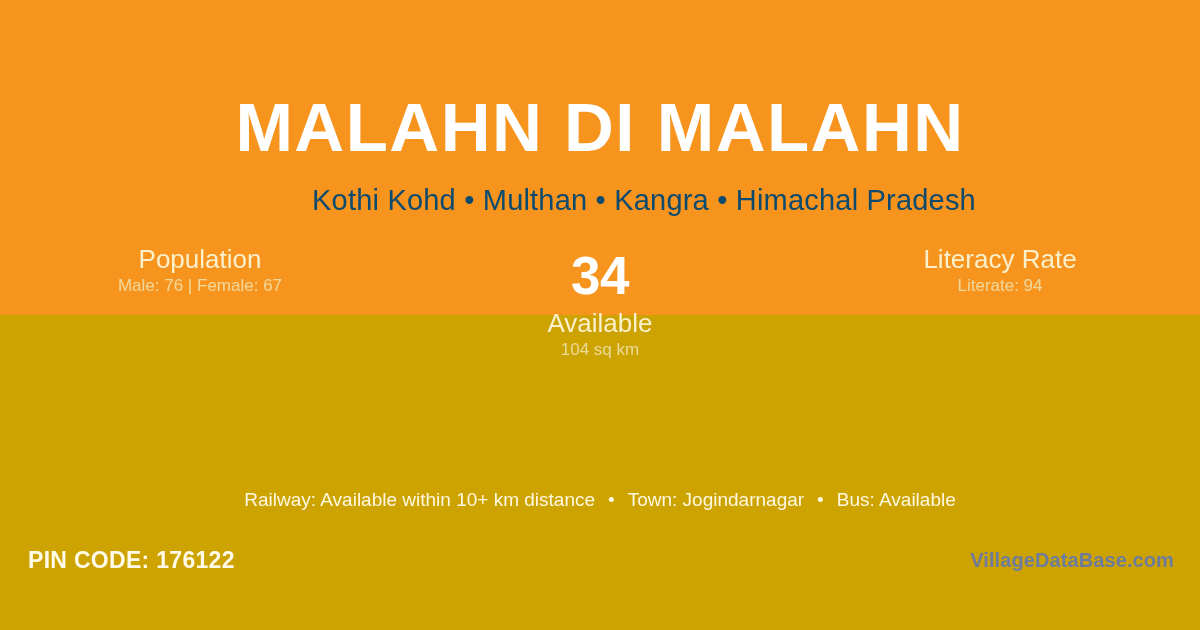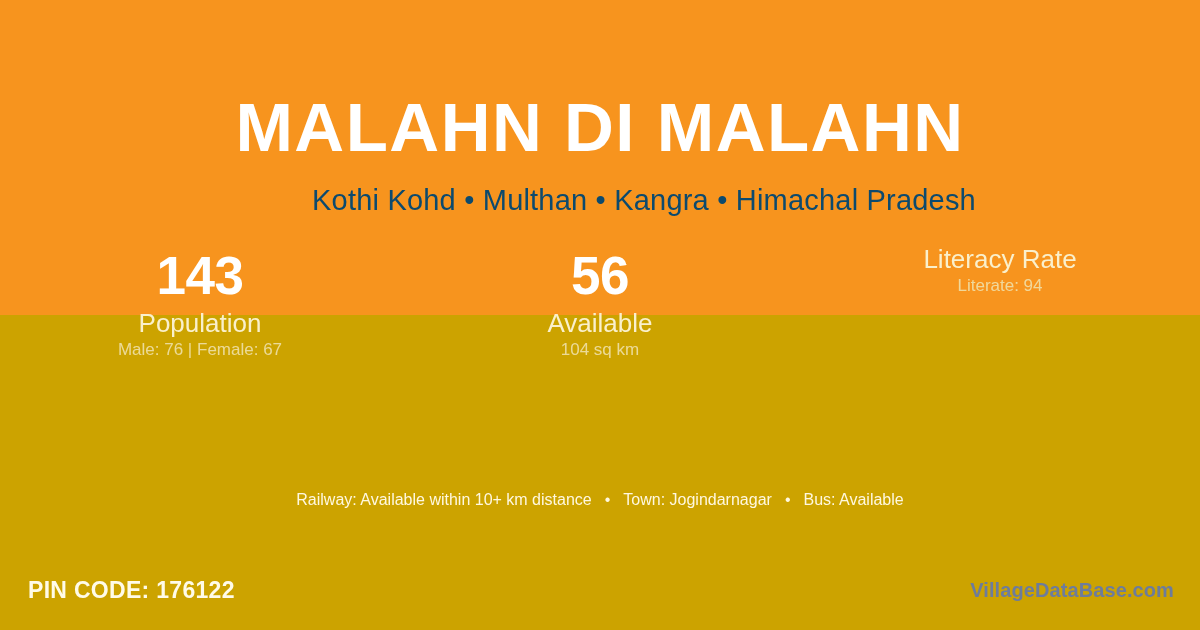--- a/index.html
+++ b/index.html
@@ -113,36 +113,36 @@
     white-space: nowrap;
   }
 
   
   #amenities {
     position: absolute;
     left: 0;
     top: 485px;
     width: 1200px;
     text-align: center;
-    font-size: 16px;
+    font-size: 19px;
     line-height: 30px;
     color: #fff8e0;
     white-space: nowrap;
   }
   #amenities .sep {
     display: inline-block;
     padding: 0 13px;
     color: #fff8e0;
   }
 
   
   #footer {
     position: absolute;
     left: 0;
-    top: 572px;
+    top: 542px;
     width: 1200px;
     height: 40px;
     text-align: right;
   }
 
   #pin-code {
     position: absolute;
     left: 28px;
     top: 0;
     font-size: 23px;
@@ -173,27 +173,26 @@
   <div id="top-band"></div>
 
   <div id="header">
     <h1 id="village-title">MALAHN DI MALAHN</h1>
     <div id="village-subtitle">Kothi Kohd • Multhan • Kangra • Himachal Pradesh</div>
   </div>
 
   <div id="stats-row">
 
     <div class="stat-col">
-      <div class="stat-value">143</div>
       <div class="stat-label">Population</div>
       <div class="stat-sub">Male: 76 | Female: 67</div>
     </div>
 
     <div class="stat-col">
-      <div class="stat-value">56</div>
+      <div class="stat-value">34</div>
       <div class="stat-label">Available</div>
       <div class="stat-sub">104 sq km</div>
     </div>
 
     <div class="stat-col">
       <div class="stat-label">Literacy Rate</div>
       <div class="stat-sub">Literate: 94</div>
     </div>
 
   </div>

